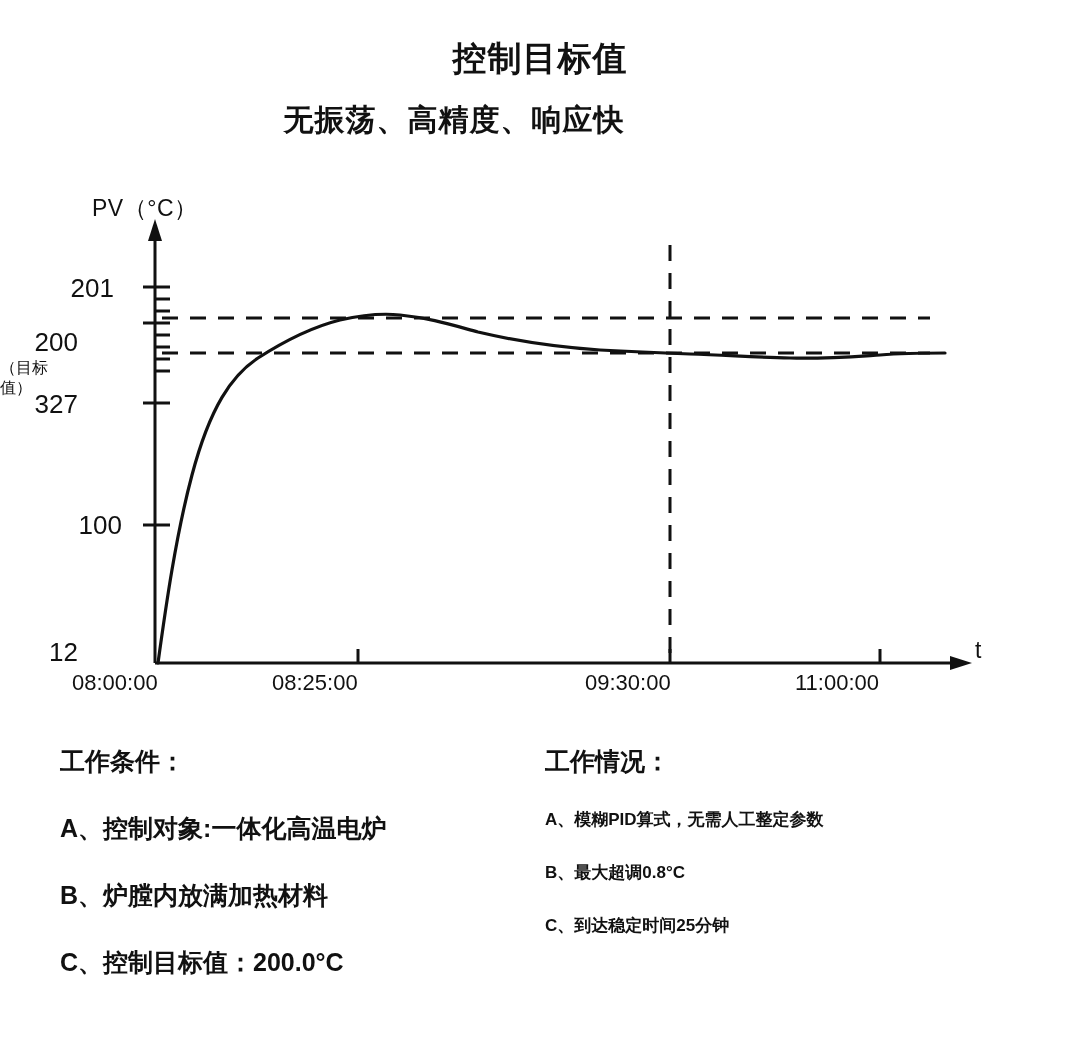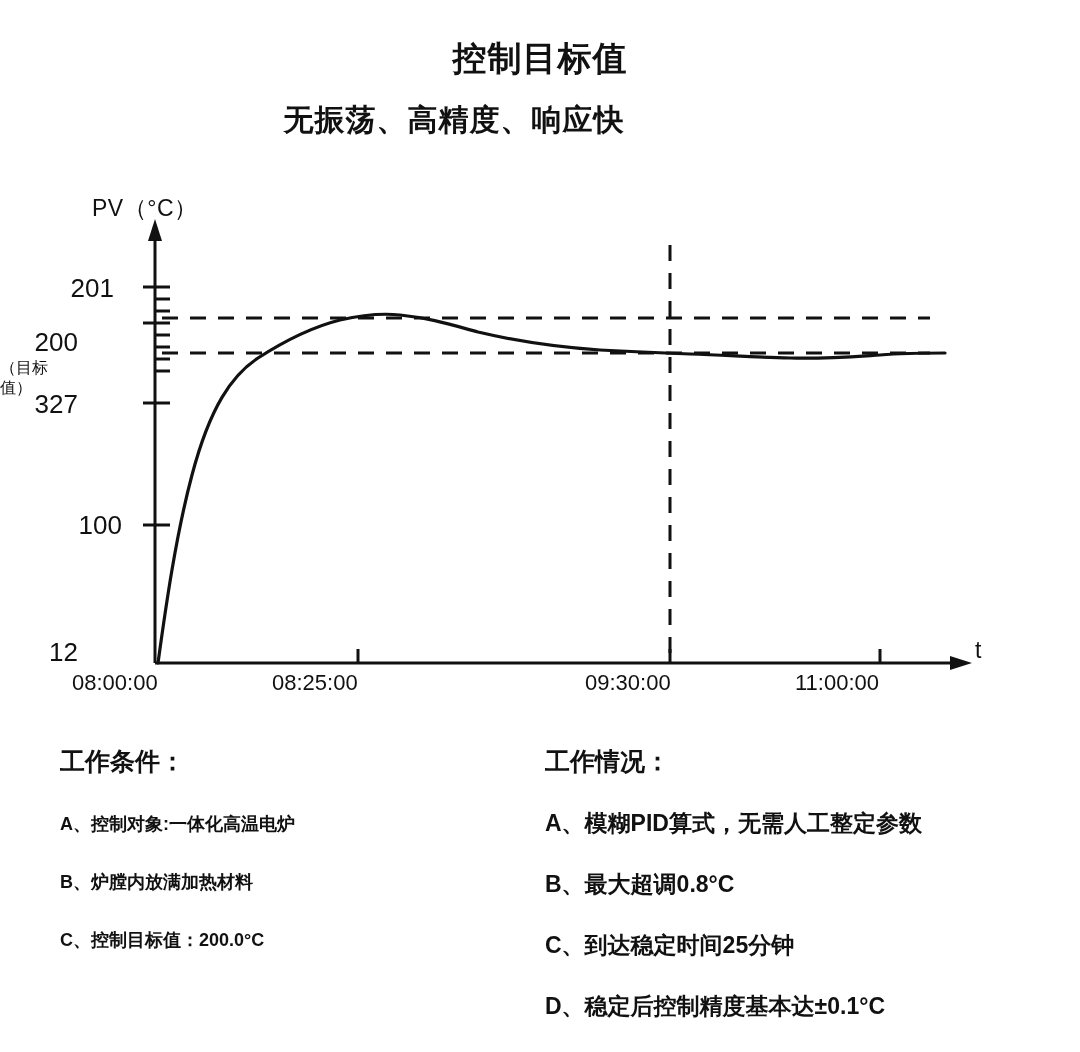--- a/index.html
+++ b/index.html
@@ -95,27 +95,27 @@
     top: 0;
   }
   .col-left { left: 60px; width: 470px; }
   .col-right { left: 545px; width: 505px; }
   .col h3 {
     margin: 0 0 34px 0;
     font-size: 25px;
     font-weight: bold;
   }
   .col .line {
-    font-size: 18px;
+    font-size: 25px;
     font-weight: bold;
     margin-bottom: 34px;
     white-space: nowrap;
   }
   .col-right h3 { margin-bottom: 30px; }
-  .col-right .line { font-size: 23px; margin-bottom: 30px; }
+  .col-right .line { font-size: 17px; margin-bottom: 30px; }
 </style>
 </head>
 <body>
 
 <div id="page">
 
   <div class="title">控制目标值</div>
   <div class="subtitle">无振荡、高精度、响应快</div>
 
   <div class="chart-wrap">
@@ -193,17 +193,16 @@
       <h3>工作条件：</h3>
       <div class="line">A、控制对象:一体化高温电炉</div>
       <div class="line">B、炉膛内放满加热材料</div>
       <div class="line">C、控制目标值：200.0°C</div>
     </div>
     <div class="col col-right">
       <h3>工作情况：</h3>
       <div class="line">A、模糊PID算式，无需人工整定参数</div>
       <div class="line">B、最大超调0.8°C</div>
       <div class="line">C、到达稳定时间25分钟</div>
-      <div class="line">D、稳定后控制精度基本达±0.1°C</div>
     </div>
   </div>
 
 </div>
 
 </body></html>

